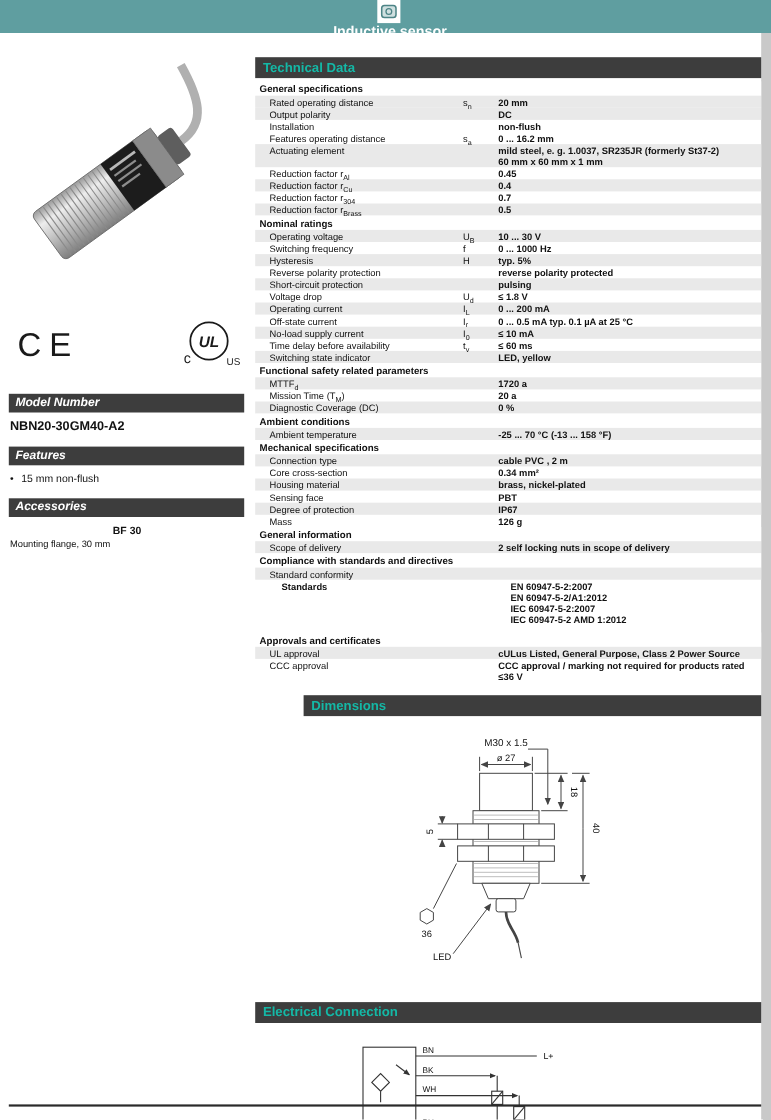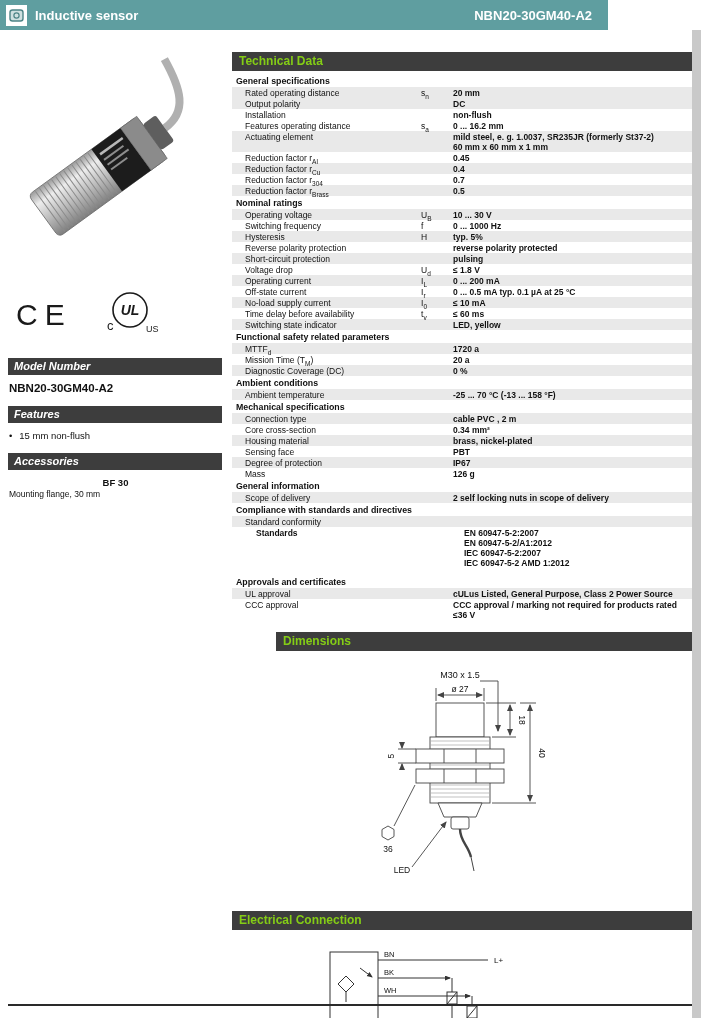--- a/index.html
+++ b/index.html
@@ -1,43 +1,43 @@
 <!DOCTYPE html>
 <html><head>
 <meta charset="utf-8">
 <style>
   html,body{margin:0;padding:0;background:#fff;}
   body{font-family:"Liberation Sans", sans-serif; color:#111;}
   #page{position:relative;width:701px;height:1018px;background:#fff;overflow:hidden;}
 
   
-  .topbar{position:absolute;left:0;top:0;width:608px;height:30px;background:#5f9ea0;display:flex;align-items:center;}
+  .topbar{position:absolute;left:0;top:0;width:701px;height:30px;background:#5f9ea0;display:flex;align-items:center;flex-direction:column;}
   .topbar .icon-box{width:21px;height:21px;background:#fff;margin-left:6px;display:flex;align-items:center;justify-content:center;flex:none;}
   .topbar .ttl{color:#fff;font-weight:bold;font-size:13px;margin-left:8px;flex:1;}
   .topbar .mdl{color:#fff;font-weight:bold;font-size:13px;margin-right:16px;}
 
   
   .right-strip{position:absolute;right:0;top:30px;width:9px;height:988px;background:#c9c9c9;}
 
   
   .leftcol{position:absolute;left:8px;top:38px;width:214px;}
   .photo{height:250px;position:relative;}
-  .marks{height:54px;display:flex;align-items:center;gap:28px;padding-left:8px;}
+  .marks{height:54px;display:flex;align-items:center;gap:28px;padding-left:8px;justify-content:space-between;}
   .ce{font-size:30px;letter-spacing:7px;color:#1a1a1a;}
   .side-bar{background:#3d3d3d;color:#fff;font-weight:bold;font-size:11px;padding:2px 0 2px 6px;height:13px;line-height:13px;margin-top:10px;font-style:italic;}
   .side-bar.first{margin-top:16px;}
   .model-text{font-weight:bold;font-size:11.5px;margin:7px 0 12px 1px;}
   .feature-list{margin:7px 0 12px 1px;font-size:9.5px;}
   .feature-item::before{content:"•";margin-right:7px;}
   .acc-name{font-weight:bold;font-size:9.5px;margin:7px 0 1px 1px;text-align:center;}
   .acc-desc{font-size:8.5px;margin-left:1px;}
 
   
   .rightcol{position:absolute;left:232px;top:52px;width:460px;}
-  .main-bar{background:#3d3d3d;color:#84cc16;font-weight:bold;font-size:12px;padding:2px 0 3px 7px;height:14px;line-height:14px;}
+  .main-bar{background:#3d3d3d;color:#14b8a6;font-weight:bold;font-size:12px;padding:2px 0 3px 7px;height:14px;line-height:14px;}
   #tech-table{margin-top:3px;}
   .sec-header{font-weight:bold;font-size:8.8px;padding:2.5px 0 1.5px 4px;background:#fff;line-height:9px;}
   .sec-gap{height:7px;}
   .trow{display:flex;align-items:flex-start;font-size:8.5px;line-height:10px;padding:0.5px 0;}
   .trow.shade{background:#e9e9e9;}
   .c-label{width:176px;padding-left:13px;flex:none;}
   .c-label.ind{padding-left:24px;font-weight:bold;}
   .c-sym{width:32px;flex:none;}
   .c-val{flex:1;padding-right:2px;font-weight:bold;}
   sub{font-size:6.5px;line-height:0;}

